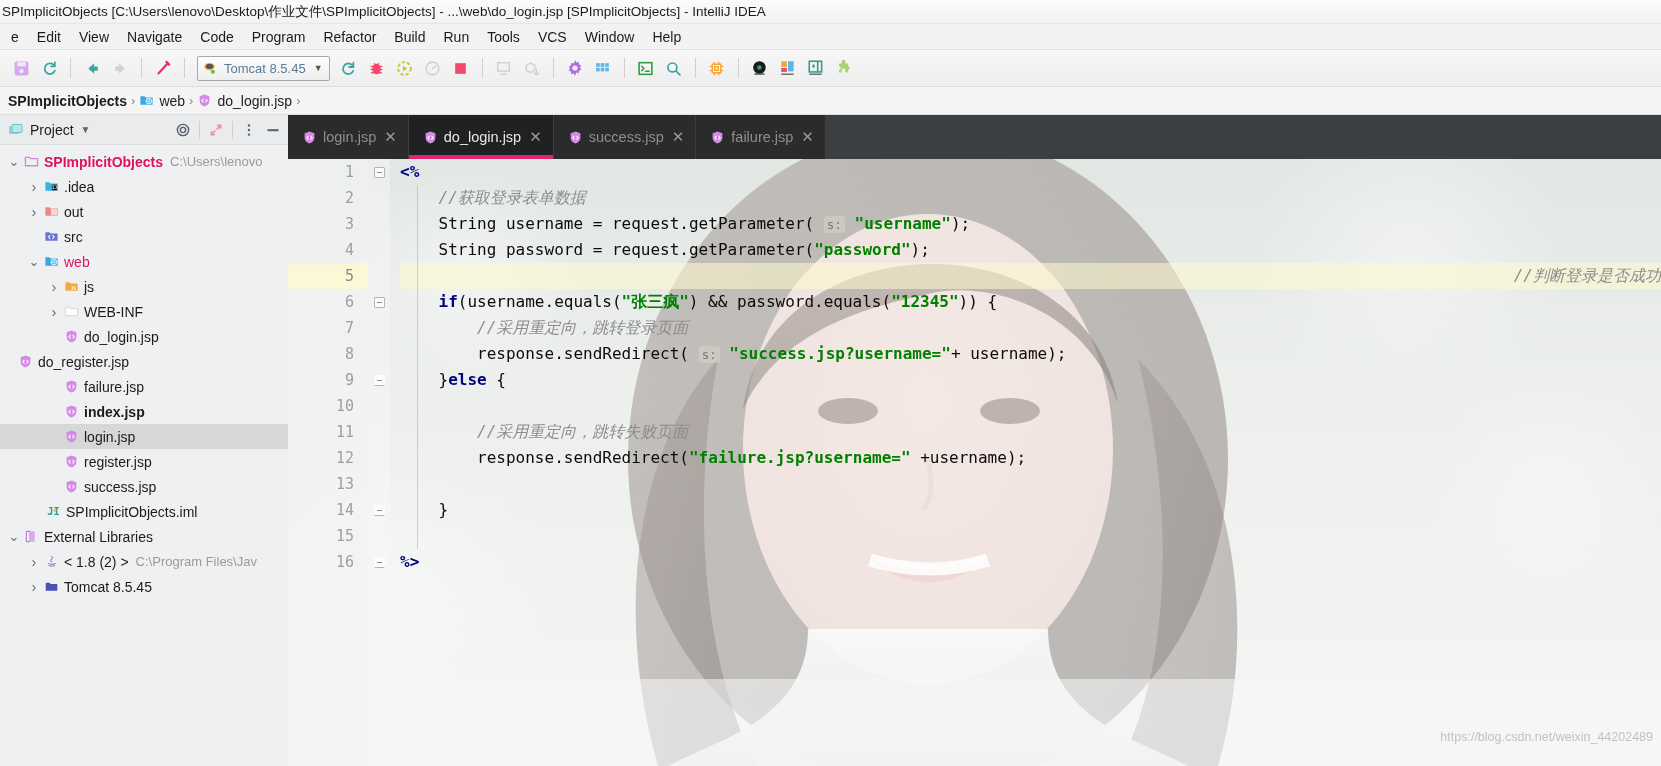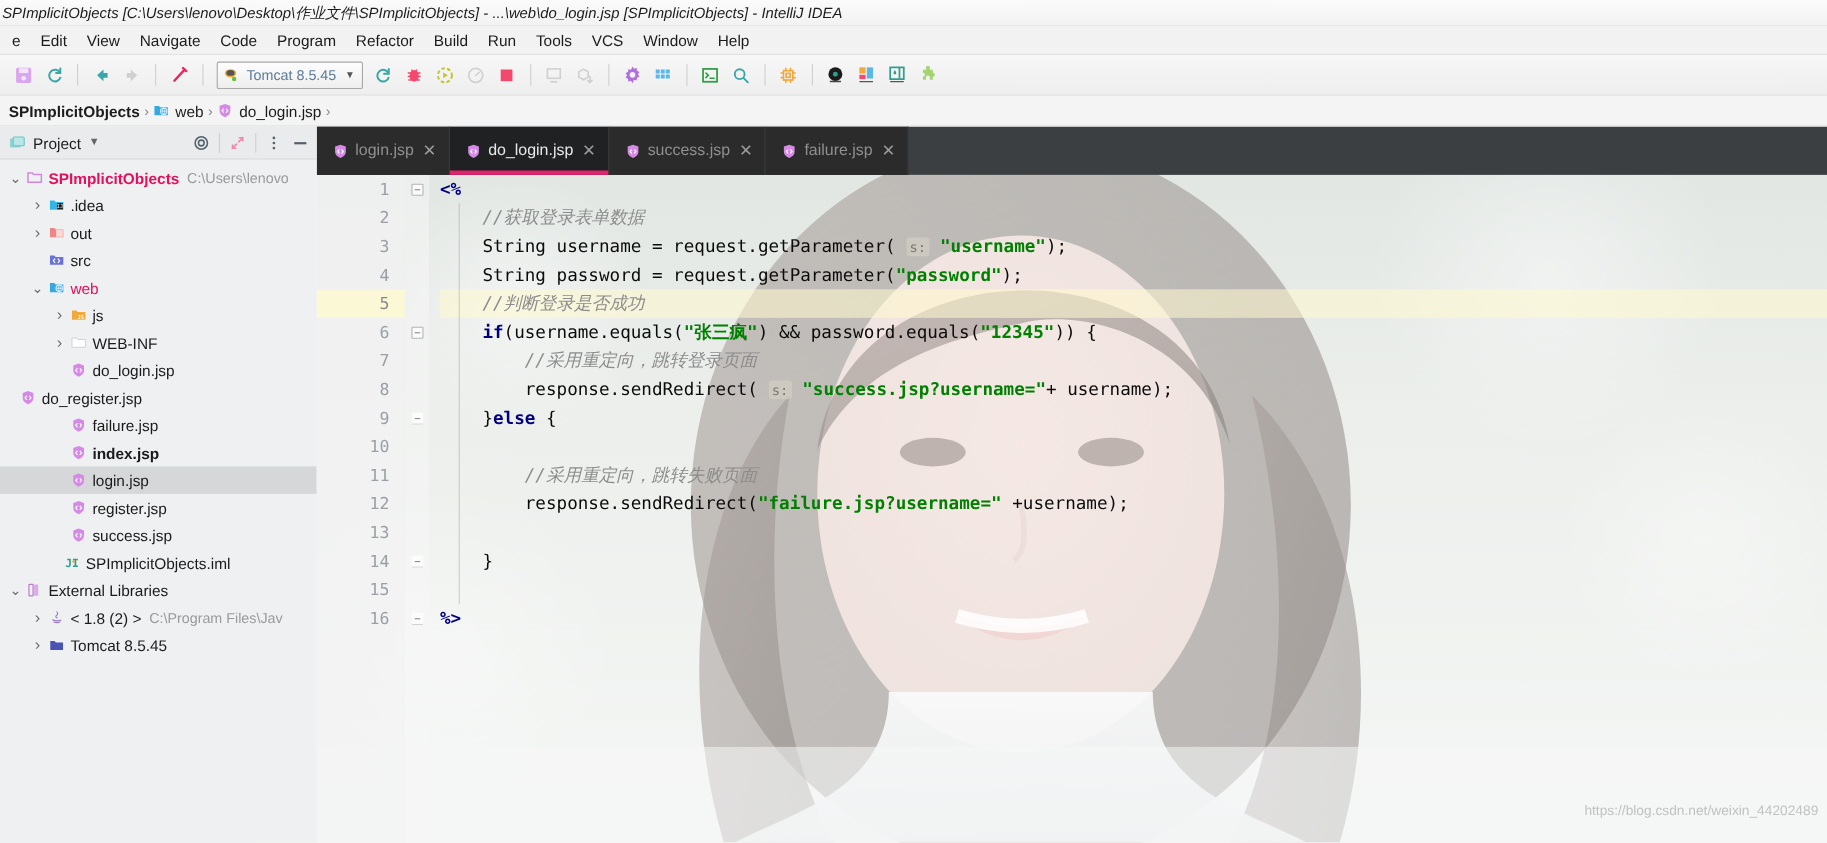--- a/index.html
+++ b/index.html
@@ -12,21 +12,20 @@
   }
   #app { position: relative; width: 1661px; height: 766px; overflow: hidden; }
 
   
   .titlebar {
     height: 24px; line-height: 24px;
     background: linear-gradient(#fbfbfb, #f2f2f2);
     font-size: 13.5px; color: #1b1b1b;
     padding-left: 2px; white-space: nowrap;
     border-bottom: 1px solid #e6e6e6;
-    font-style: italic;
   }
 
   
   .menubar {
     height: 26px; display: flex; align-items: center;
     background: #f2f2f2; font-size: 14px; color: #1b1b1b;
     border-bottom: 1px solid #e2e2e2; padding-left: 2px;
   }
   .menu-item { padding: 2px 9px; cursor: default; white-space: nowrap; }
 
@@ -115,21 +114,21 @@
   .fold i::before {
     content:""; position:absolute; left:2px; right:2px; top:4px; height:1px; background:#8d8d8d;
   }
   .fold.plain i { border-top-color: transparent; border-left-color: transparent; border-right-color: transparent; }
   .codelines {
     flex: 1; position: relative;
     font-family: "DejaVu Sans Mono", monospace; font-size: 16px;
     padding-left: 10px;
   }
   .cl { height: 26px; line-height: 26px; white-space: pre; color: #0b0b0b; }
-  .cl.hl { background: rgba(255,250,205,.55); }
+  .cl.hl { background: rgba(255,250,205,.55); text-align: right; }
   .kw { color: #000080; font-weight: bold; }
   .str { color: #008000; font-weight: bold; }
   .cmt { color: #8c8c8c; font-style: italic; }
   .hint {
     background: rgba(215,212,199,.55); color: #7a7a70; font-size: 12.5px;
     border-radius: 3px; padding: 1px 3px; font-style: normal;
   }
   .indent-guide { position: absolute; width: 1px; background: rgba(160,160,160,.45); left: 27px; }
   .watermark {
     position: absolute; right: 8px; bottom: 22px; z-index: 4;
@@ -525,21 +524,21 @@
           <div class="row" style="padding-left: 46px;">
             <span class="arrow"></span>
             <span class="ico">
               <svg width="15" height="15" viewBox="0 0 16 16">
                 <path d="M8 1.6l5.2 1.8v5c0 3-2.6 5-5.2 6.1C5.4 13.4 2.8 11.4 2.8 8.4v-5z" fill="#d58ae6"></path>
                 <path d="M6.6 6.6L5.2 8.2l1.4 1.6M9.4 6.6l1.4 1.6-1.4 1.6" stroke="#fff" stroke-width="1.1" fill="none" stroke-linecap="round"></path>
               </svg>
             </span>
             <span>success.jsp</span>
           </div>
-          <div class="row" style="padding-left: 40px; text-align: right;">
+          <div class="row" style="padding-left: 28px; text-align: right;">
             <span class="arrow"></span>
             <span class="ico">
               <svg width="15" height="15" viewBox="0 0 16 16">
                 <text x="8" y="12" font-size="11" fill="#2f9e8f" text-anchor="middle" font-family="monospace" font-weight="bold">JI</text>
                 <circle cx="9.6" cy="7" r="1.4" fill="#f0a93a"></circle>
               </svg>
             </span>
             <span>SPImplicitObjects.iml</span>
           </div>
           <div class="row" style="padding-left: 6px;">

